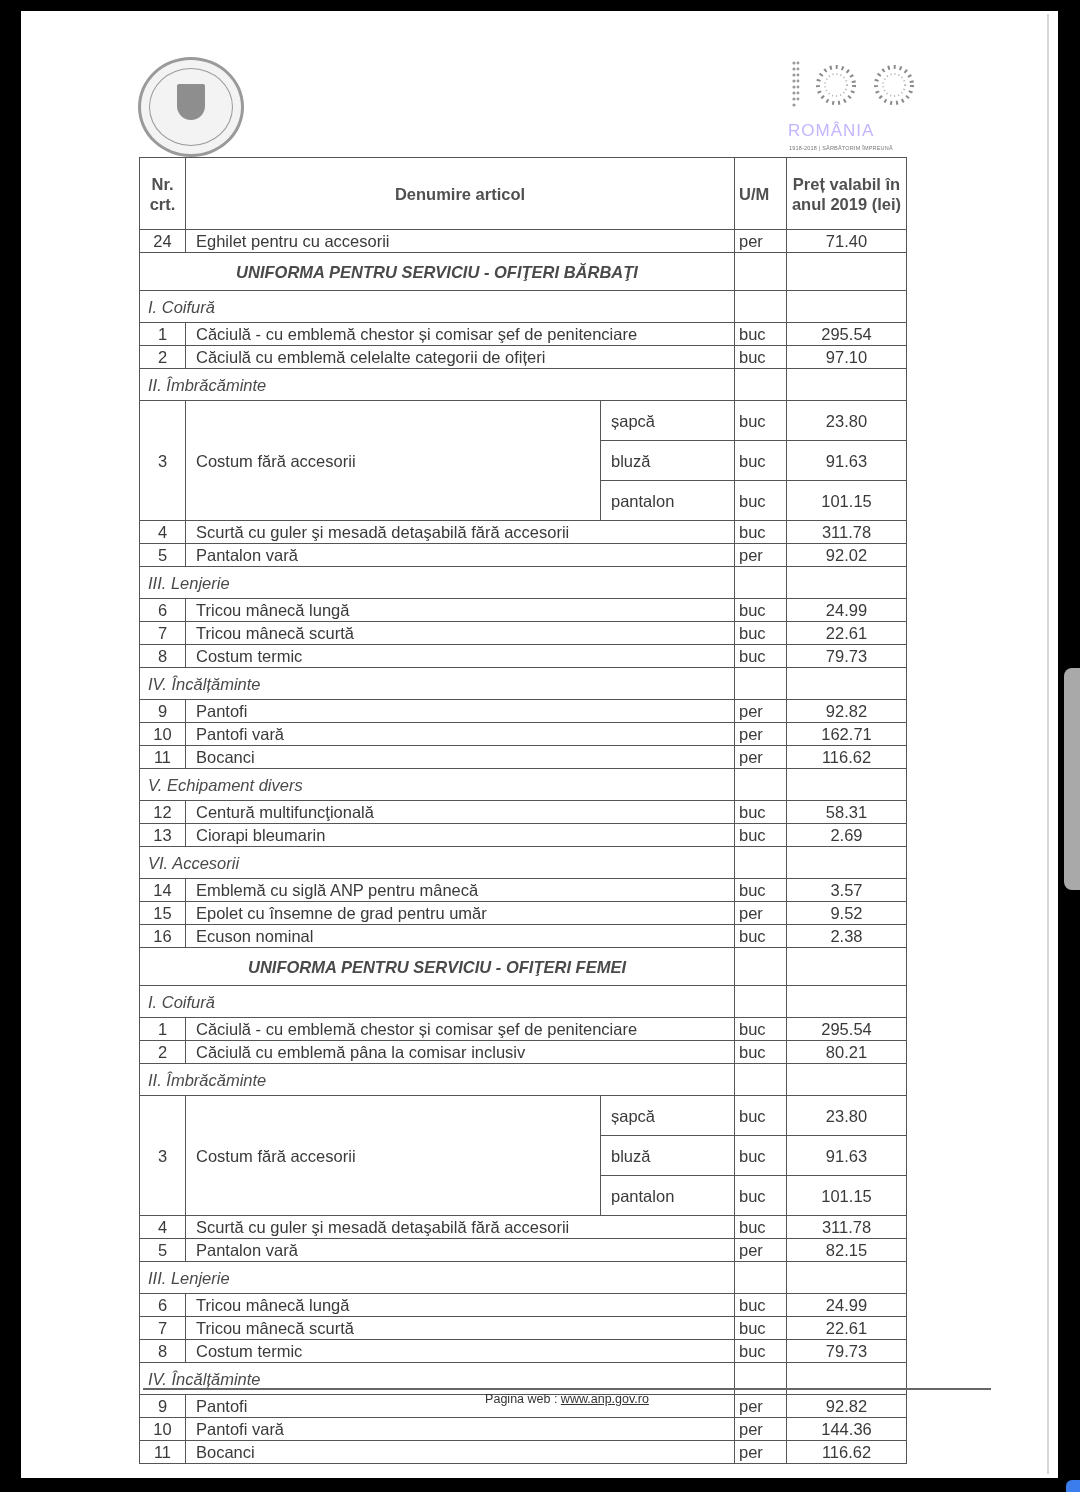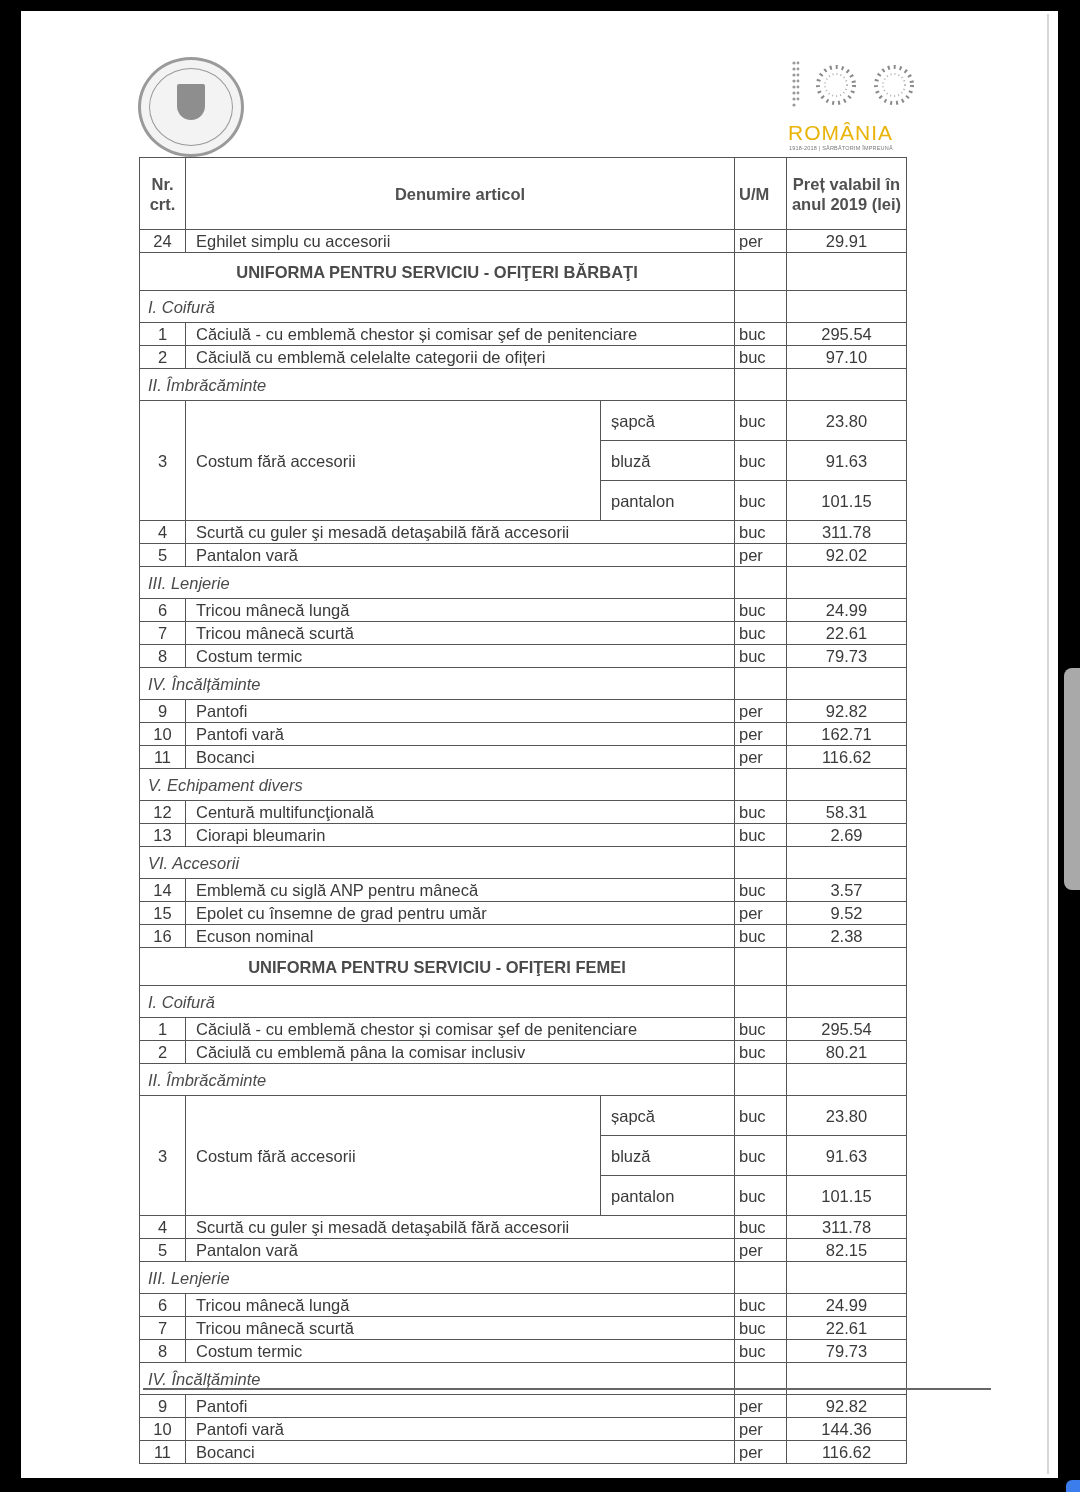--- a/index.html
+++ b/index.html
@@ -40,22 +40,22 @@
       position: absolute; left: 0; right: 0; top: 70px; text-align: center;
       font-size: 5px; color: #777; letter-spacing: 0.5px;
     }
     .centenary {
       position: absolute; left: 786px; top: 57px; width: 140px; height: 96px;
     }
     .centenary .digits {
       position: absolute; left: 0; top: 0; width: 140px; height: 66px;
     }
     .centenary .word {
-      position: absolute; left: 2px; top: 64px; font-size: 21px; letter-spacing: 1px;
-      color: #eab308; font-family: "Liberation Sans", sans-serif;
+      position: absolute; left: 2px; top: 64px; font-size: 17px; letter-spacing: 1px;
+      color: #c4b5fd; font-family: "Liberation Sans", sans-serif;
     }
     .centenary .tagline {
       position: absolute; left: 3px; top: 88px; font-size: 5.5px; color: #777;
       letter-spacing: 0.2px; white-space: nowrap;
     }
 
     
     .doc-table {
       position: absolute; left: 139px; top: 157px; width: 768px;
       border-collapse: collapse; table-layout: fixed;
@@ -67,21 +67,21 @@
     }
     .doc-table th { font-weight: bold; color: #505050; }
     .c-nr { width: 46px; text-align: center; }
     .c-name { text-align: left; padding-left: 10px !important; }
     .c-sub { width: 134px; text-align: left; padding-left: 10px !important; }
     .c-um { width: 52px; text-align: left; }
     .c-price { width: 120px; text-align: center; }
     .hdr th { height: 72px; line-height: 20px; white-space: normal; }
     .title-row td { height: 38px; }
     .title-row .title-text {
-      font-weight: bold; text-align: center; color: #4a4a4a;
+      font-style: italic; font-weight: bold; text-align: center; color: #4a4a4a;
     }
     .section-row td { height: 32px; }
     .section-row .section-text { font-style: italic; font-weight: normal; color: #4a4a4a; padding-left: 8px; }
     .sub-row td { height: 40px; }
 
     .footer-rule {
       position: absolute; left: 143px; top: 1388px; width: 848px; height: 1.5px; background: #666;
     }
     .footer {
       position: absolute; left: 143px; top: 1391px; width: 848px; text-align: center;
@@ -146,23 +146,23 @@
     <tr class="hdr">
       <th class="c-nr">Nr. crt.</th>
       <th colspan="2" style="text-align:center">Denumire articol</th>
       <th class="c-um">U/M</th>
       <th class="c-price">Preț valabil în anul 2019 (lei)</th>
     </tr>
   </thead>
   <tbody id="table-body">
     <tr>
       <td class="c-nr">24</td>
-      <td class="c-name" colspan="2">Eghilet simplu cu accesorii</td>
+      <td class="c-name" colspan="2">Eghilet pentru cu accesorii</td>
       <td class="c-um">per</td>
-      <td class="c-price">29.91</td>
+      <td class="c-price">71.40</td>
     </tr>
   <tr class="title-row">
         <td class="title-text" colspan="3">UNIFORMA PENTRU SERVICIU - OFIŢERI  BĂRBAŢI</td>
         <td class="c-um"></td>
         <td class="c-price"></td>
       </tr>
       <tr class="section-row">
         <td class="section-text" colspan="3">I. Coifură</td>
         <td class="c-um"></td>
         <td class="c-price"></td>
@@ -399,13 +399,16 @@
         <td class="c-nr">11</td>
         <td class="c-name" colspan="2">Bocanci</td>
         <td class="c-um">per</td>
         <td class="c-price">116.62</td>
       </tr>
     </tbody>
 </table>
 
 <div class="footer-rule"></div>
 <div class="footer">
+  <div>
+    <span>Pagina web : </span><a>www.anp.gov.ro</a>
+  </div>
 </div>
 
 </body></html>

